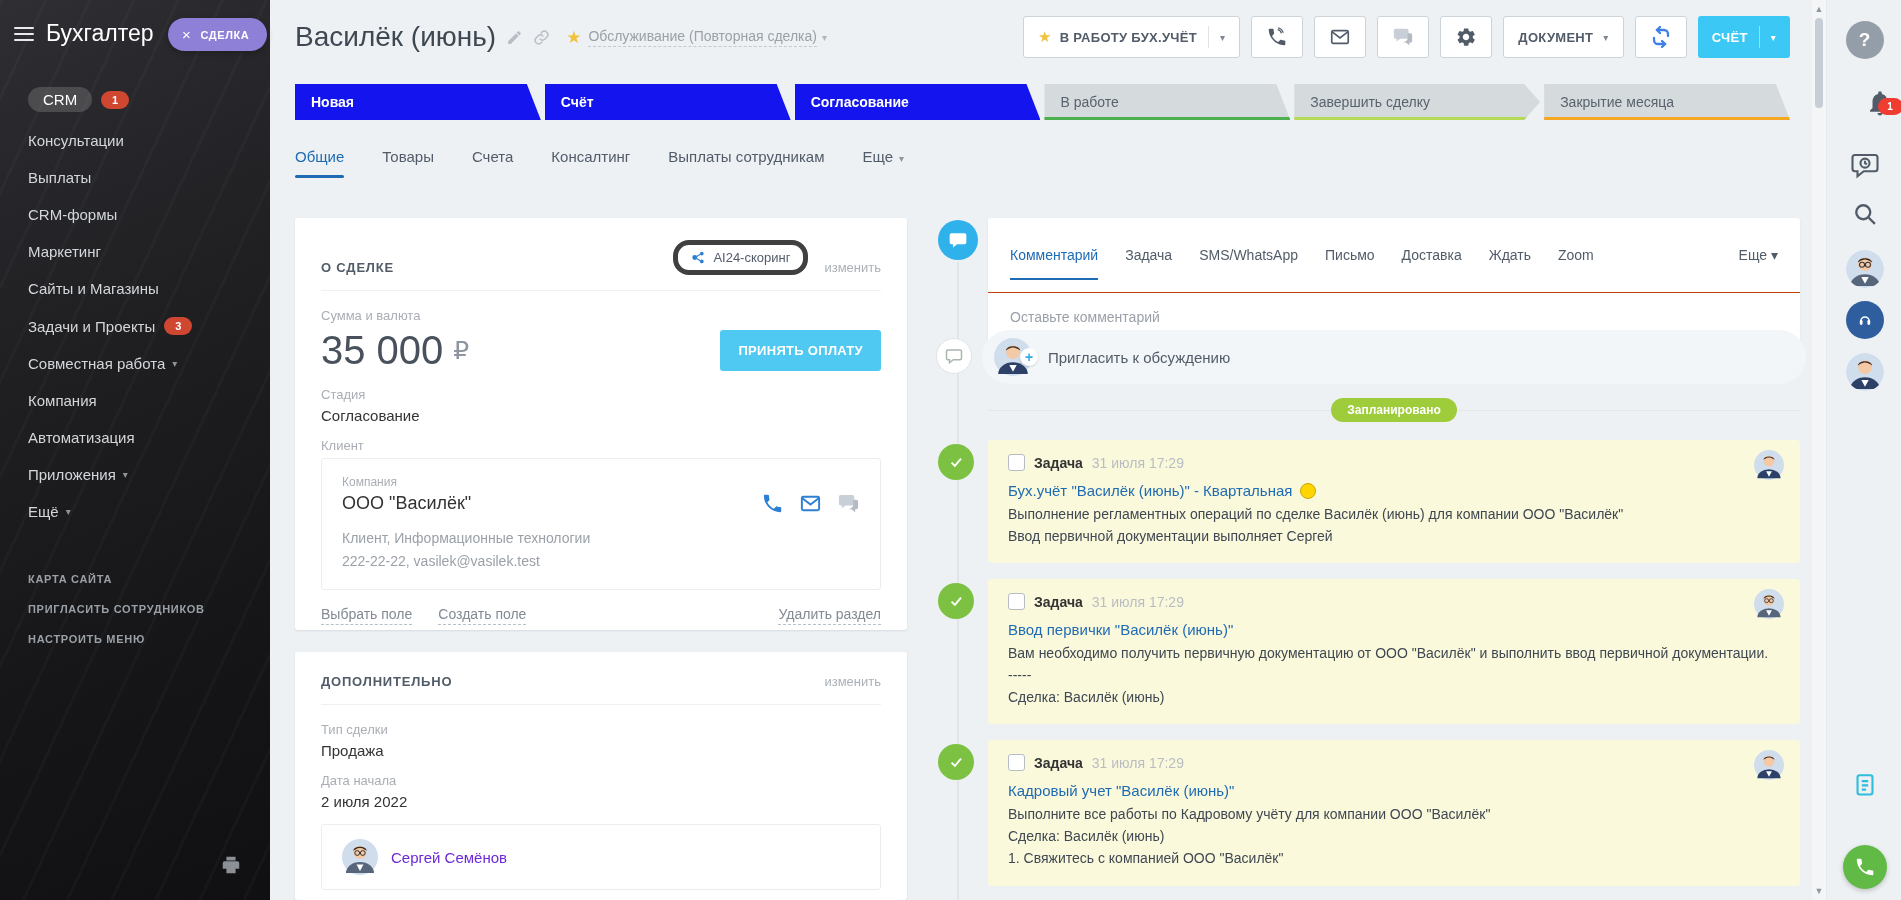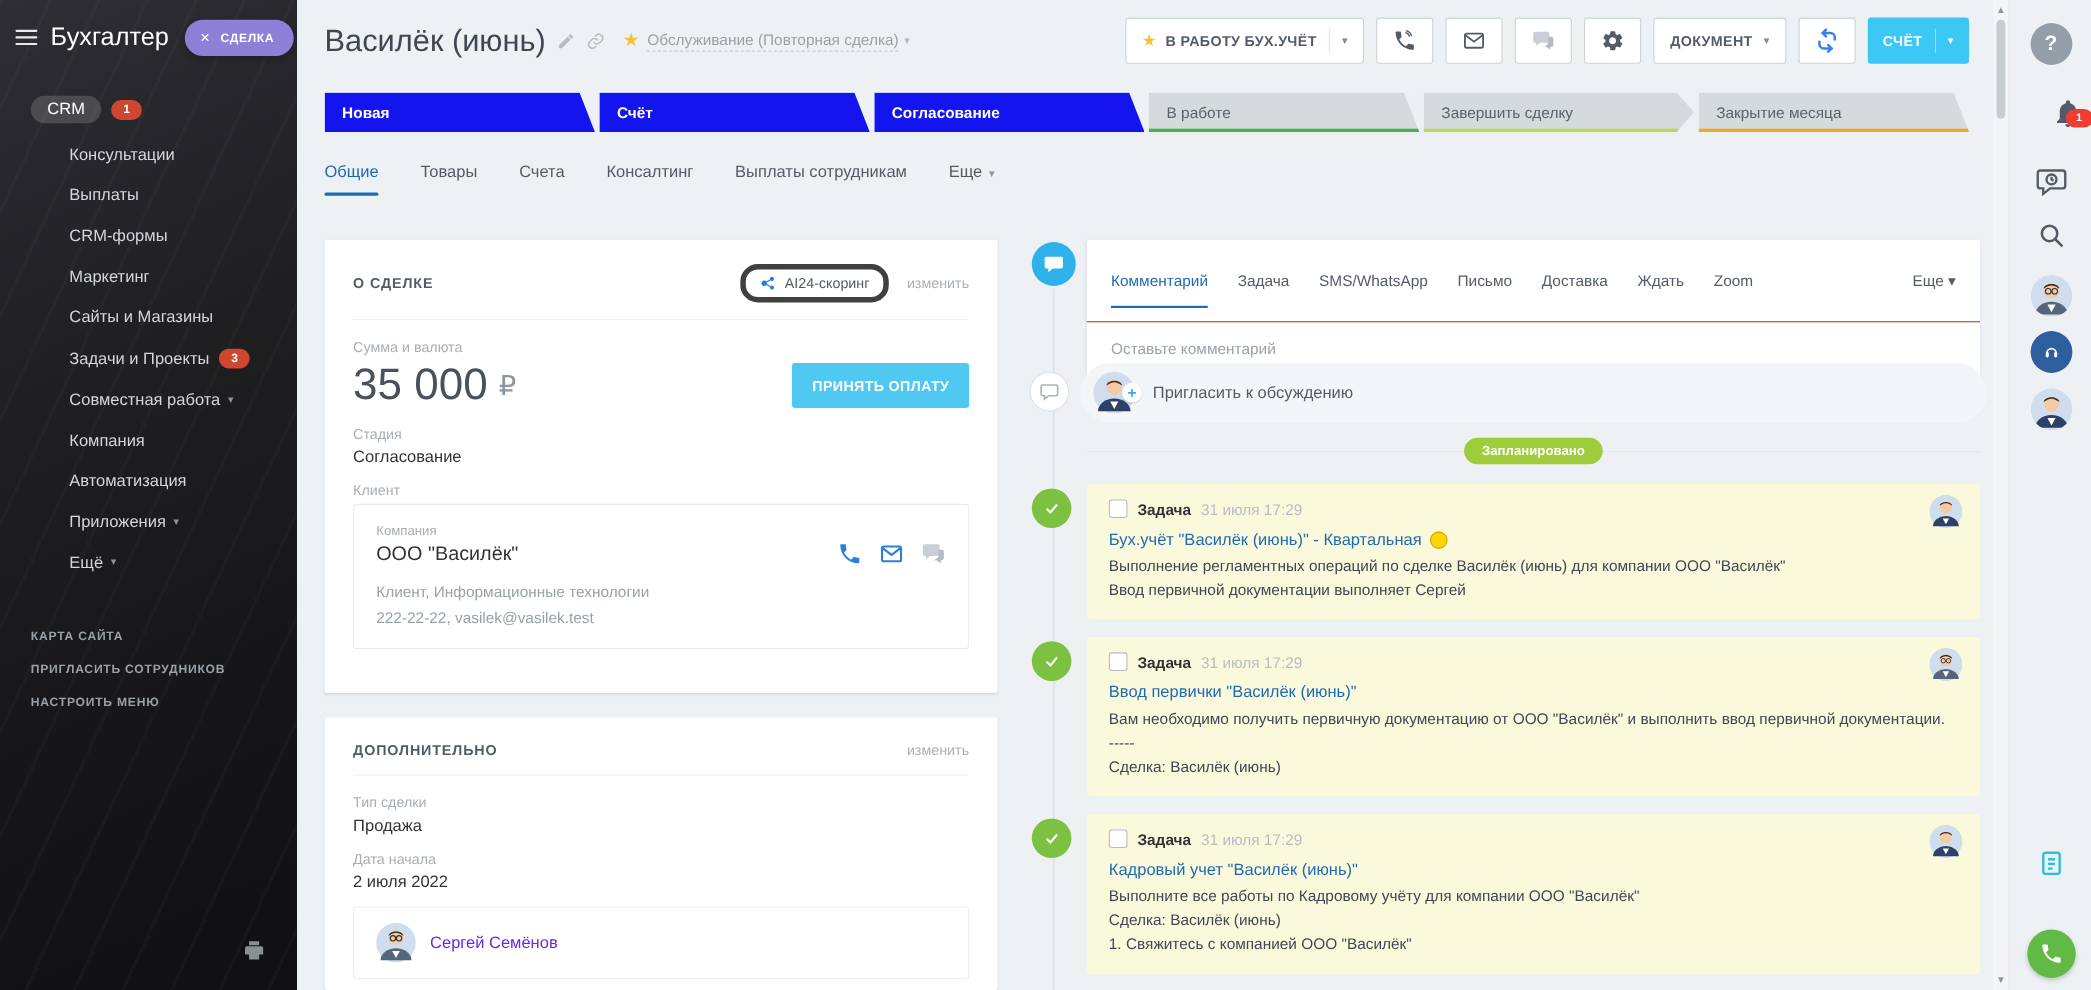--- a/index.html
+++ b/index.html
@@ -13,21 +13,21 @@
   .sb-top{display:flex;align-items:center;padding:20px 0 0 14px;position:relative;z-index:2;}
   .hamburger{width:20px;display:flex;flex-direction:column;gap:4px;cursor:pointer;}
   .hamburger i{height:2px;background:#e8eaec;border-radius:1px;}
   .sb-logo{color:#fff;font-size:23px;margin-left:12px;white-space:nowrap;max-width:150px;overflow:hidden;}
   .deal-chip{position:absolute;left:168px;top:18px;height:33px;padding:0 18px 0 14px;border-radius:17px;
     background:#8d80d6;color:#fff;display:flex;align-items:center;gap:9px;z-index:6;
     font-size:11px;font-weight:bold;letter-spacing:.6px;box-shadow:0 2px 6px rgba(0,0,0,.25);}
   .deal-chip .x{font-size:15px;font-weight:normal;}
   .sb-menu{margin-top:30px;position:relative;z-index:2;}
   .sb-item{display:flex;align-items:center;padding:10px 10px 10px 28px;cursor:pointer;color:#d3d7da;font-size:15px;}
-  .sb-label{color:#d3d7da;margin-left:35px;}
+  .sb-label{color:#d3d7da;}
   .sb-pill{background:rgba(255,255,255,.16);color:#fff;padding:4px 15px;border-radius:15px;}
   .sb-badge{margin-left:9px;min-width:18px;height:18px;border-radius:10px;background:#cf4631;color:#fff;
     font-size:11px;font-weight:bold;display:inline-flex;align-items:center;justify-content:center;padding:0 5px;}
   .sb-chev{margin-left:7px;color:#8d9296;font-size:10px;}
   .sb-footer{margin-top:34px;position:relative;z-index:2;}
   .sb-flink{display:block;padding:9px 10px 9px 28px;color:#9aa0a6;font-size:11px;font-weight:bold;letter-spacing:.7px;cursor:pointer;}
   .sb-printer{position:absolute;right:28px;bottom:20px;z-index:2;cursor:pointer;}
   
   #main{position:absolute;left:270px;top:0;width:1631px;height:780px;}
   .header-row{position:absolute;left:25px;top:12px;width:1495px;height:50px;display:flex;align-items:center;}
@@ -60,21 +60,21 @@
   .main-tabs{position:absolute;left:25px;top:148px;display:flex;gap:38px;align-items:flex-end;}
   .mtab{font-size:15px;color:#525c69;padding-bottom:13px;cursor:pointer;position:relative;}
   .mtab.active{color:#1e6bb3;}
   .mtab.active:after{content:"";position:absolute;left:0;right:0;bottom:0;height:3px;background:#1e6bb3;border-radius:2px;}
   .mtab .caret{margin-left:6px;color:#8d959d;font-size:10px;}
   
   .card{position:absolute;left:25px;width:612px;background:#fff;border-radius:3px;
         box-shadow:0 1px 2px rgba(85,95,110,.14);padding:22px 26px;box-sizing:border-box;}
   #deal-card{top:218px;height:412px;}
   #extra-card{top:652px;height:248px;overflow:hidden;}
-  .card-head{display:flex;align-items:center;}
+  .card-head{display:flex;align-items:flex-end;}
   .card-title{font-size:13px;font-weight:bold;color:#525c69;letter-spacing:.8px;}
   .ai-chip{margin-left:auto;display:flex;align-items:center;gap:7px;border:5px solid #404040;border-radius:16px;
      padding:5px 13px;font-size:13px;color:#525c69;cursor:pointer;background:#fff;}
   .edit-link{color:#aab0b7;font-size:13px;margin-left:16px;cursor:pointer;}
   .divider{height:1px;background:#eef1f3;margin:15px 0 17px;}
   .f-label{font-size:13px;color:#a9aeb5;margin-bottom:5px;}
   .amount-row{display:flex;align-items:center;margin-bottom:14px;}
   .amount{font-size:40px;color:#49525c;}
   .currency{font-size:25px;color:#8d959e;margin-left:10px;}
   .pay-btn{margin-left:auto;background:#4fc8f2;color:#fff;font-weight:bold;font-size:13px;border:none;
@@ -365,20 +365,26 @@
                 <path fill="#b4bbc3" d="M20 8a2 2 0 0 1 2 2v6a2 2 0 0 1-2 2h-1v3l-4-3h-5c3.9 0 7-2 7-5V8h3z"></path>
               </svg>
           </span>
         </span>
       </div>
       <div class="client-meta">
         <div>Клиент, Информационные технологии</div>
         <div>222-22-22, vasilek@vasilek.test</div>
       </div>
     </div>
+    <div class="links-row">
+      <span class="dashed">Выбрать поле</span>
+      <span class="gap"></span>
+      <span class="dashed">Создать поле</span>
+      <span class="dashed" style="margin-left:auto">Удалить раздел</span>
+    </div>
   </div>
 
   <div class="card" id="extra-card">
     <div class="card-head">
       <span class="card-title">ДОПОЛНИТЕЛЬНО</span>
       <span class="edit-link" style="margin-left:auto">изменить</span>
     </div>
     <div class="divider"></div>
     <div>
         <div class="f-label">Тип сделки</div>

